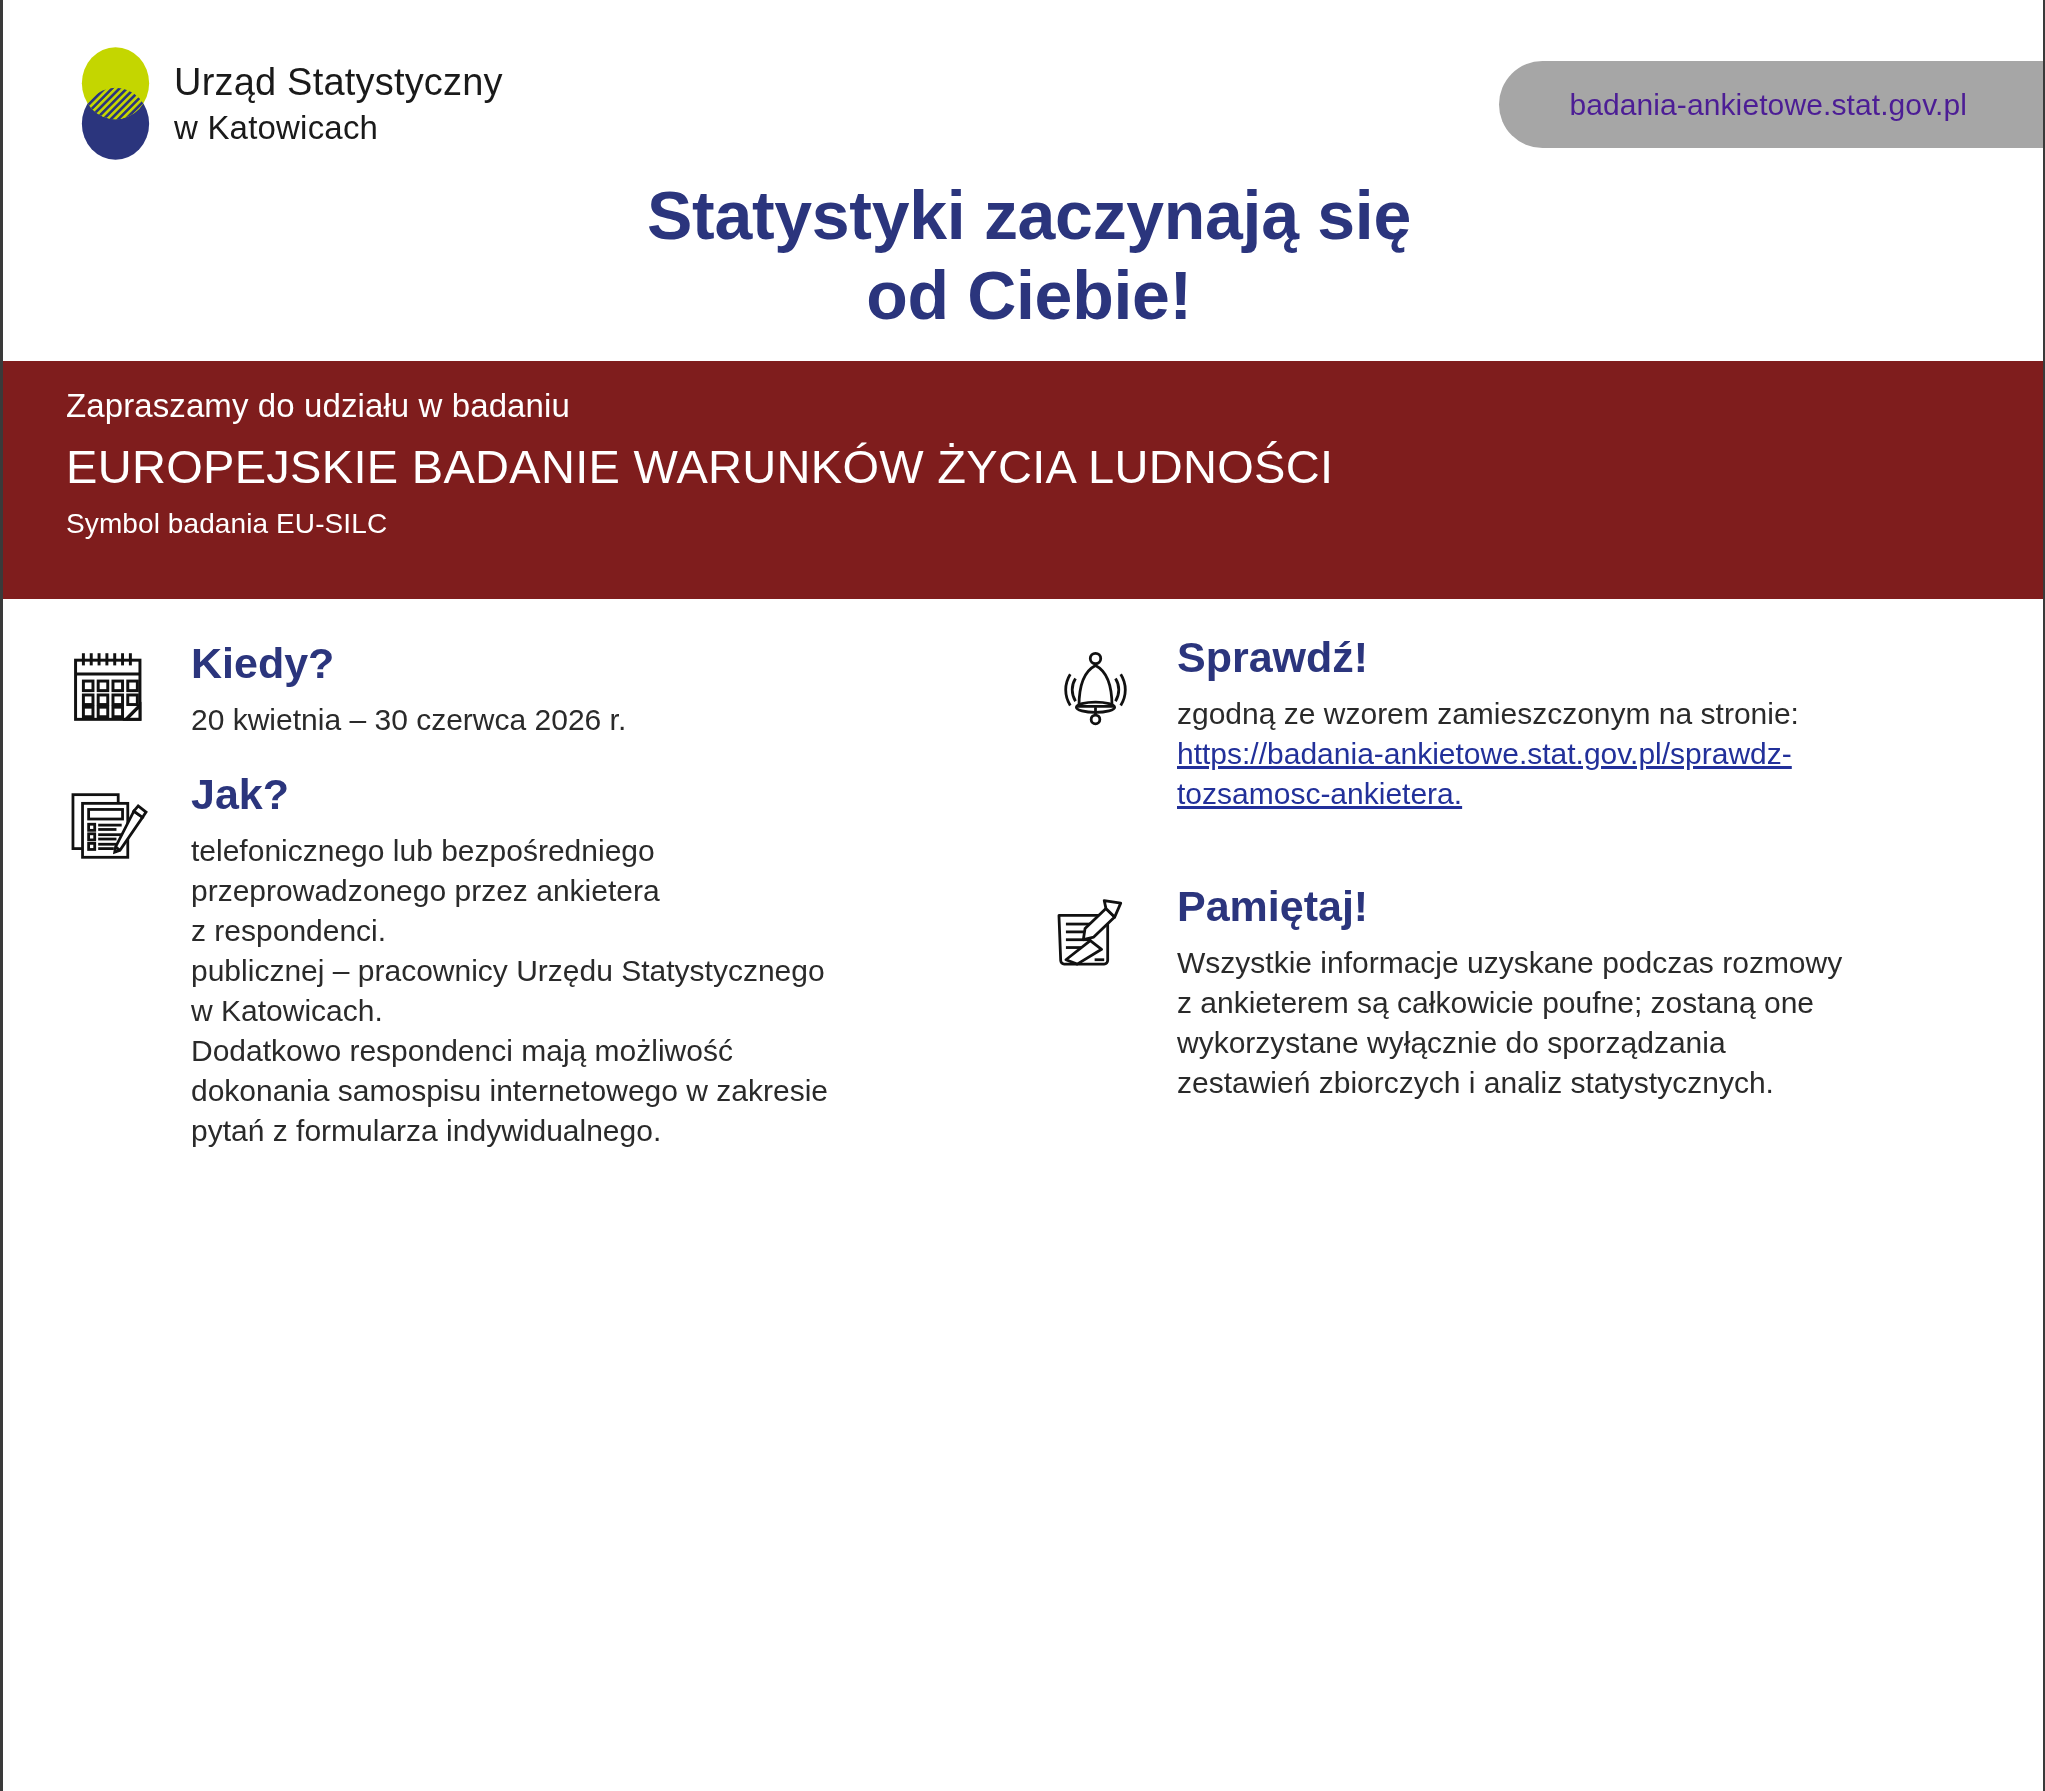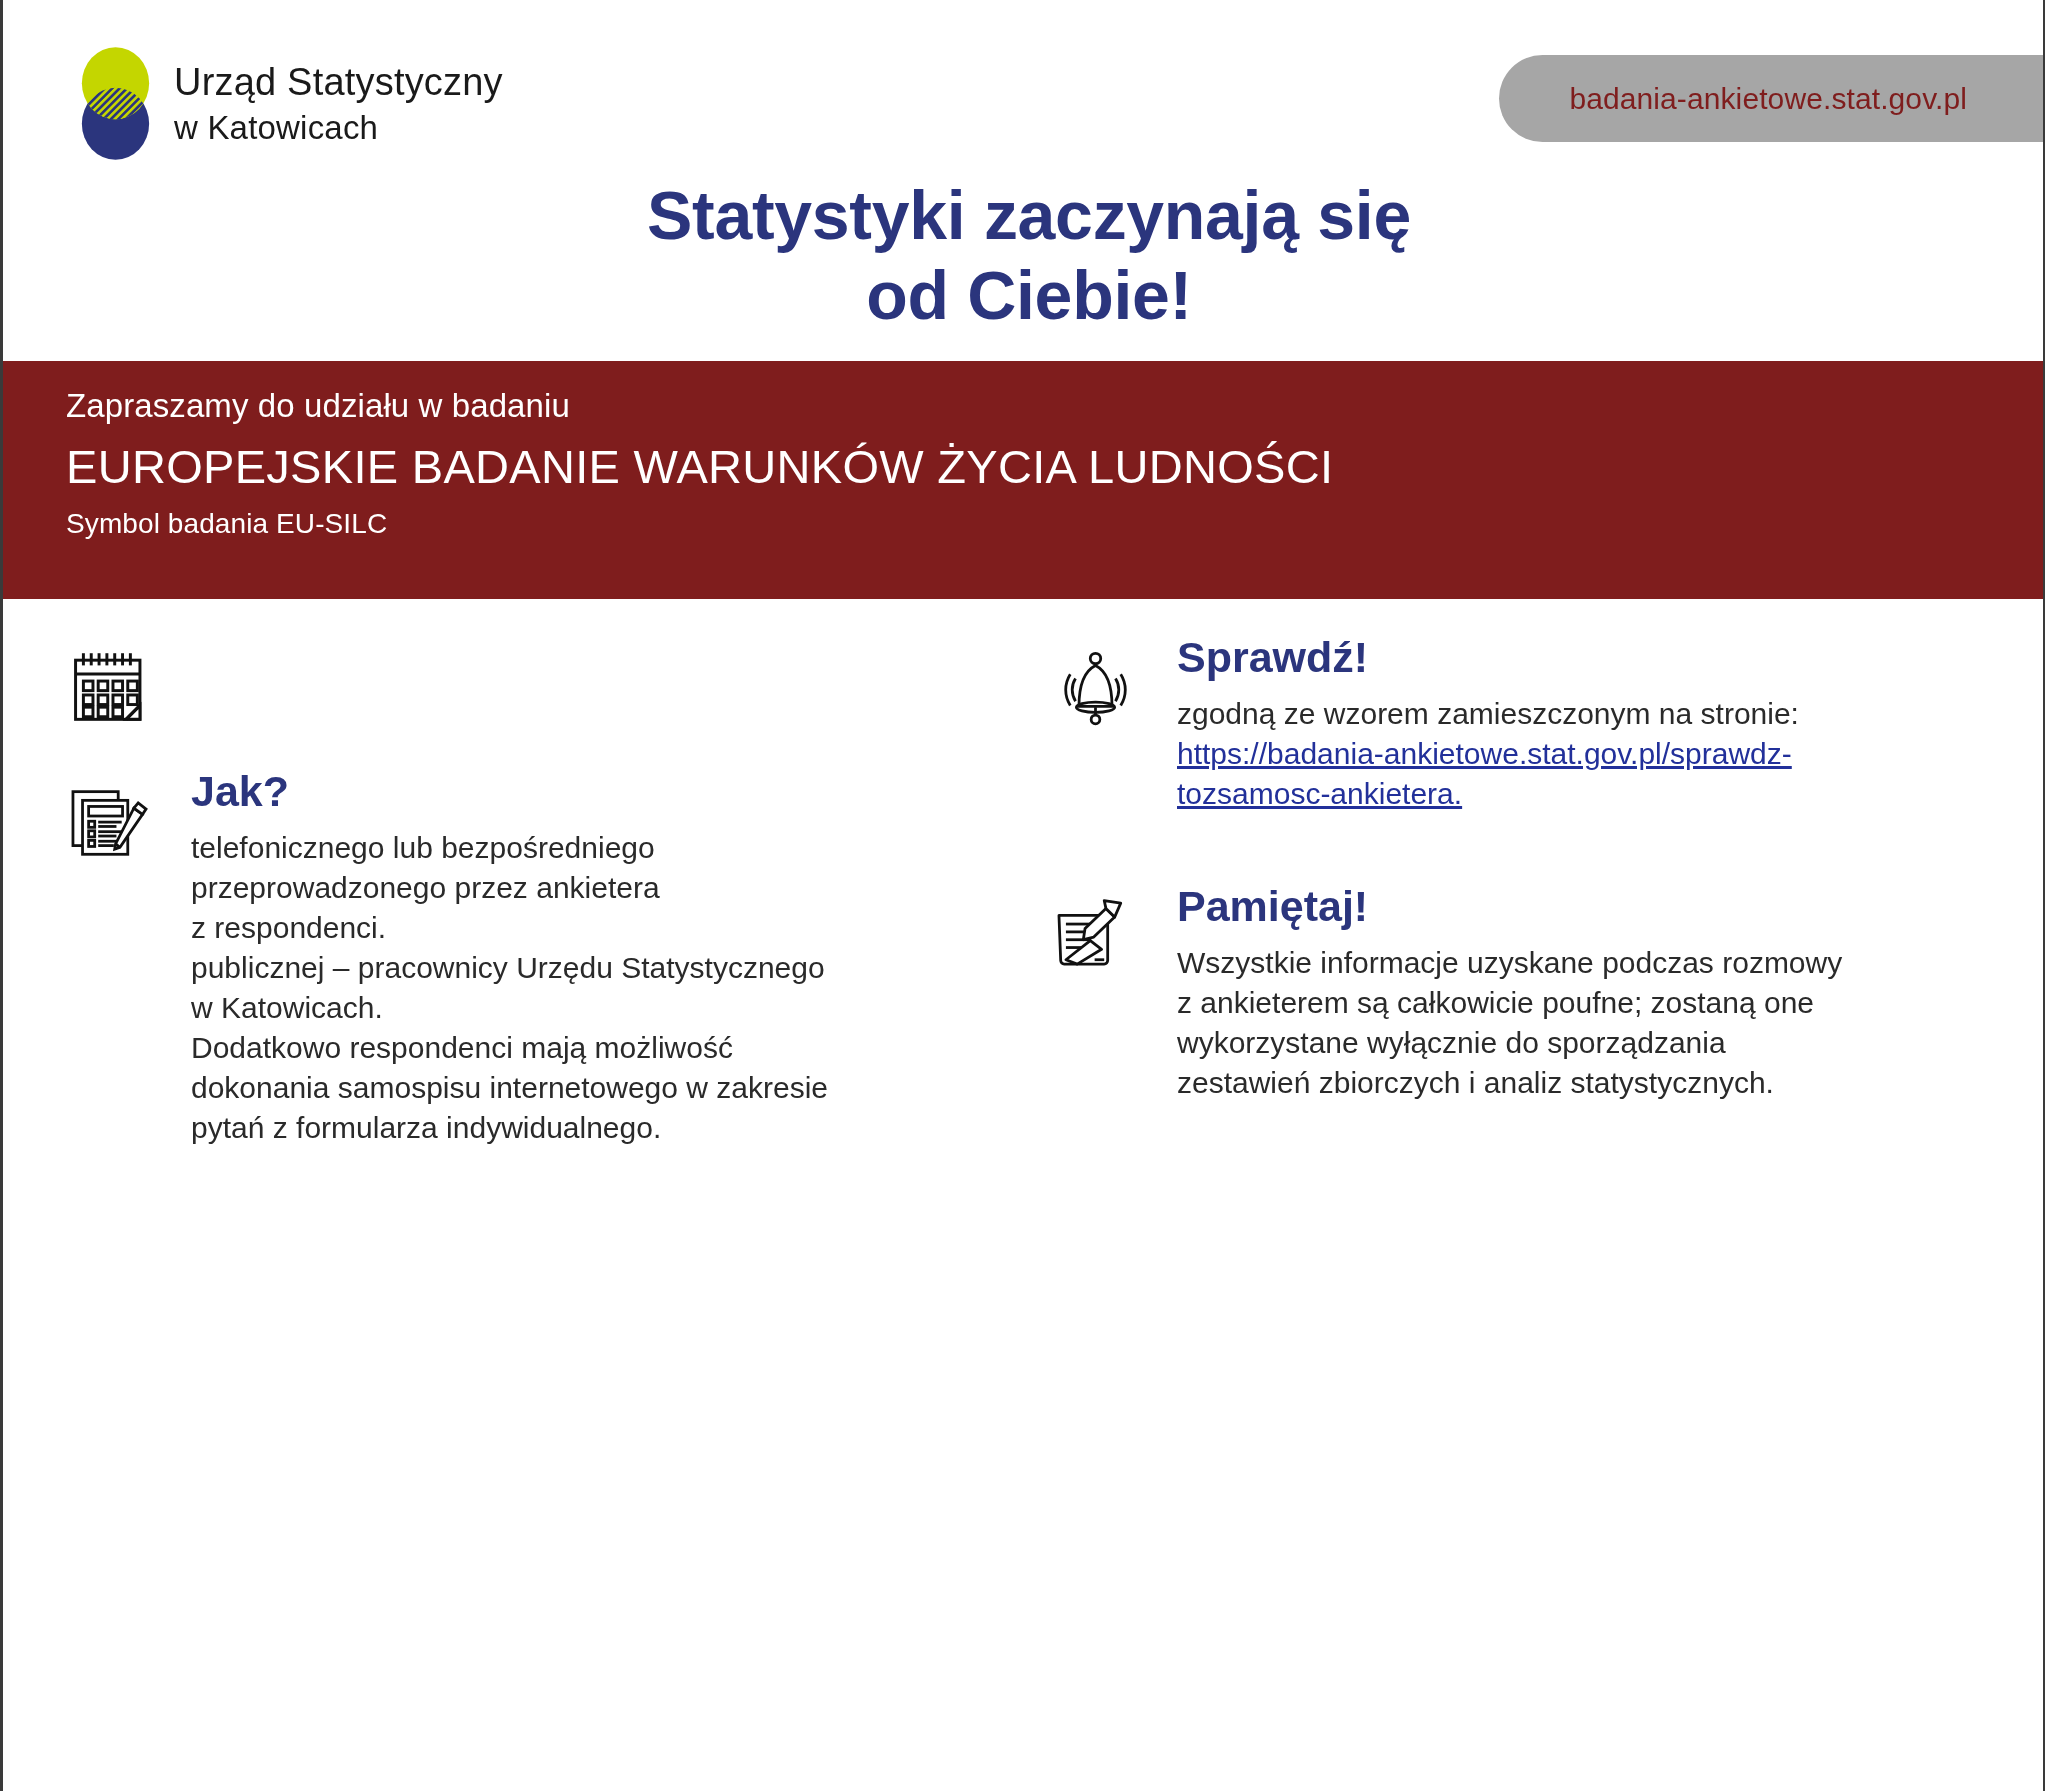--- a/index.html
+++ b/index.html
@@ -51,29 +51,29 @@
   }
   .logo-line2 {
     font-size: 33px;
     letter-spacing: 0.2px;
     white-space: nowrap;
   }
 
   .url-badge {
     position: absolute;
     right: 0;
-    top: 55px;
+    top: 61px;
     height: 87px;
     display: flex;
     align-items: center;
     padding: 0 76px 0 70px;
     background: #a6a6a6;
     border-top-left-radius: 47px;
     border-bottom-left-radius: 47px;
-    color: #7f1d1d;
+    color: #4c1d95;
     font-size: 30px;
     letter-spacing: 0.1px;
     white-space: nowrap;
   }
 
   .main-title {
     position: absolute;
     left: 12px;
     right: 0;
     top: 175px;
@@ -236,20 +236,24 @@
               <rect x="54" y="54" width="11" height="11"></rect>
               <rect x="71" y="54" width="11" height="11"></rect>
               <rect x="20" y="68" width="11" height="11"></rect>
               <rect x="37" y="68" width="11" height="11"></rect>
               <rect x="54" y="68" width="11" height="11"></rect>
               <path d="M85 66 L85 82 L69 82 Z" fill="#fff"></path>
               <path d="M69 82 L85 66"></path>
             </g>
           </svg>
         </div>
+        <div class="blk-body">
+          <div class="blk-head">Kiedy?</div>
+          <div class="blk-text">20 kwietnia – 30 czerwca 2026 r.</div>
+        </div>
       </div>
 
       <div class="block">
         <div class="blk-icon">
           <svg viewBox="0 0 100 100" width="87" height="87">
             <g fill="none" stroke="#111" stroke-width="3.2">
               <rect x="8" y="18" width="52" height="62" fill="#fff"></rect>
               <rect x="19" y="28" width="52" height="62" fill="#fff"></rect>
               <rect x="26" y="35" width="39" height="11"></rect>
               <rect x="26" y="52" width="7" height="7"></rect>

